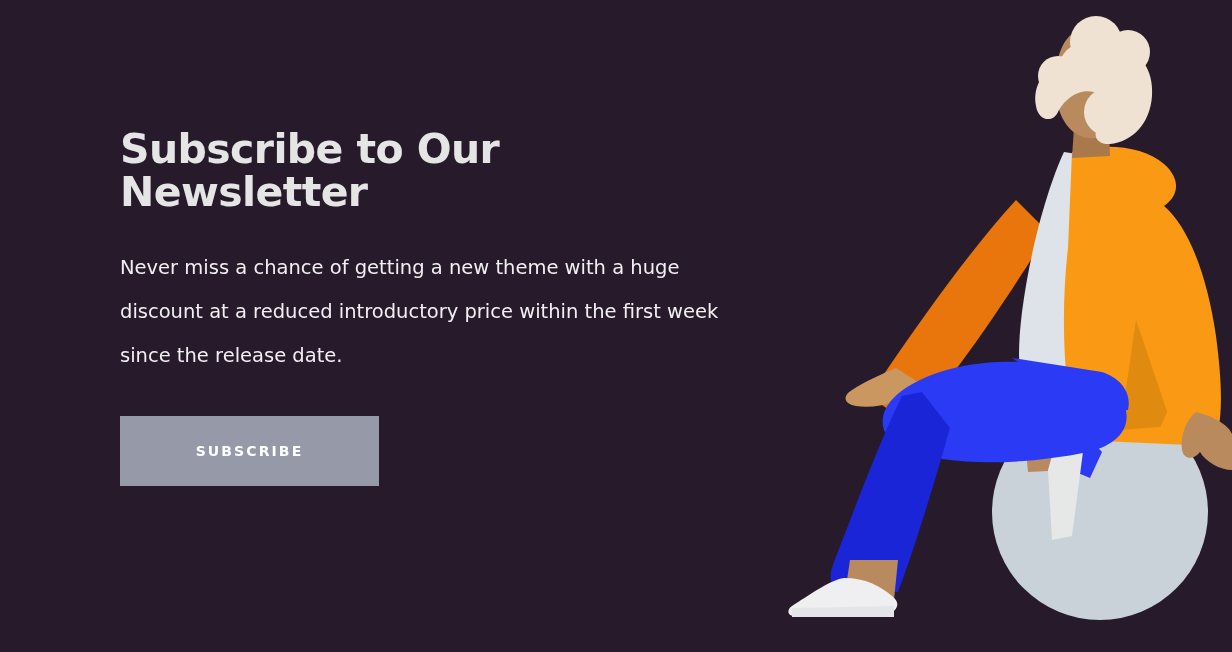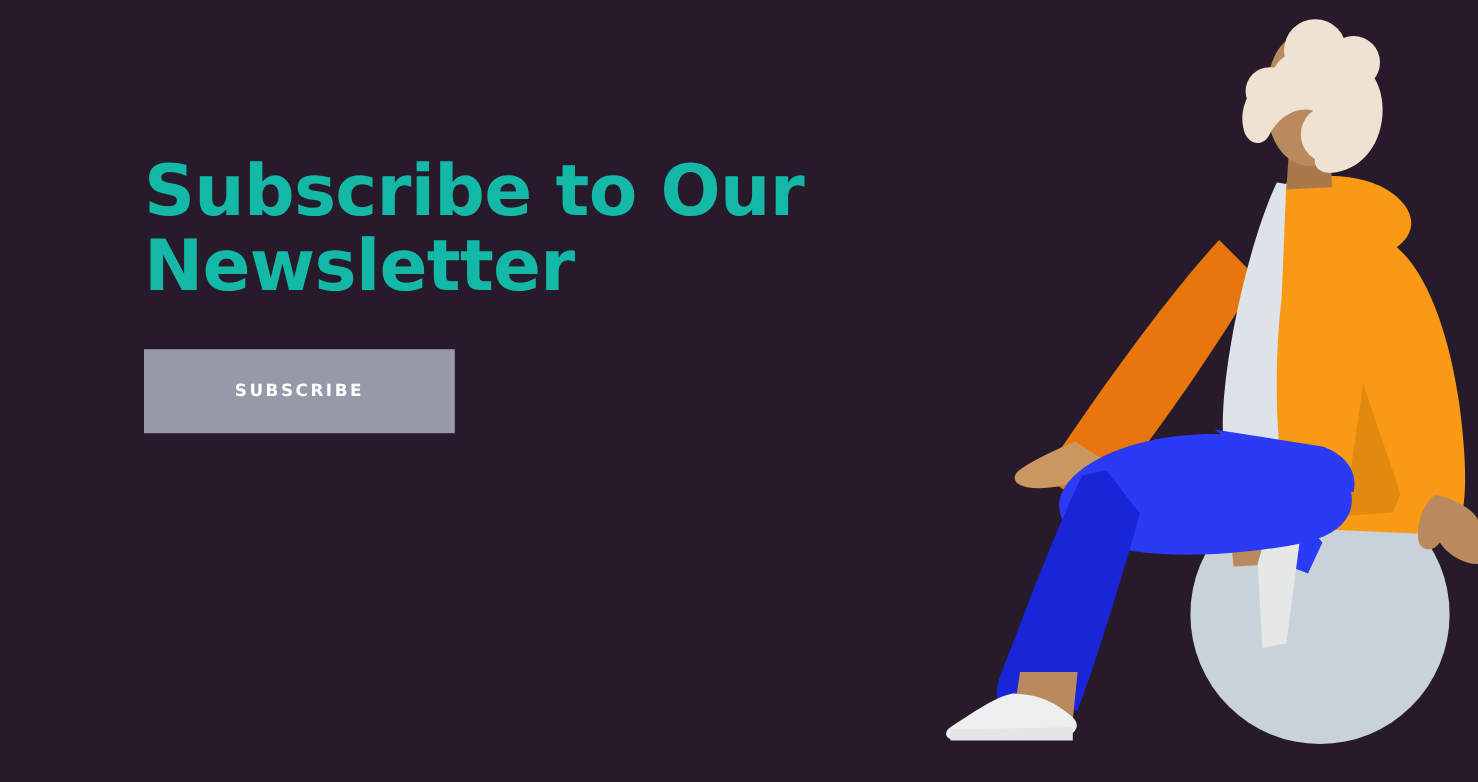--- a/index.html
+++ b/index.html
@@ -17,25 +17,25 @@
   }
 
   
   #copy {
     position:absolute;
     left:120px; top:128px;
     width:640px;
   }
   #heading {
     font-family:"DejaVu Sans", sans-serif;
-    font-size:59px;
+    font-size:41px;
     font-weight:700;
     line-height:1.06;
     letter-spacing:-0.6px;
-    color:#14b8a6;
+    color:#e5e5e5;
     white-space:pre-line;
   }
   #subtext {
     margin-top:31px;
     font-family:"DejaVu Sans", sans-serif;
     font-size:19.5px;
     font-weight:400;
     line-height:44px;
     color:#F2EFF2;
     max-width:600px;
@@ -67,20 +67,21 @@
 </style>
 </head>
 <body>
 
 <div id="banner">
 
   <div id="copy">
     <h1 id="heading">Subscribe to Our
 Newsletter</h1>
 
+    <p id="subtext">Never miss a chance of getting a new theme with a huge discount at a reduced introductory price within the first week since the release date.</p>
 
     <button id="subscribe-button">SUBSCRIBE</button>
   </div>
 
   <div id="illustration">
     <svg viewBox="0 0 460 652" xmlns="http://www.w3.org/2000/svg">
 
       <circle cx="328" cy="512" r="108" fill="#C8D2D8"></circle>
 
       <path d="M262,430 C290,428 318,436 330,452 L318,478 C300,470 278,464 258,464 Z" fill="#2B3BF5"></path>

